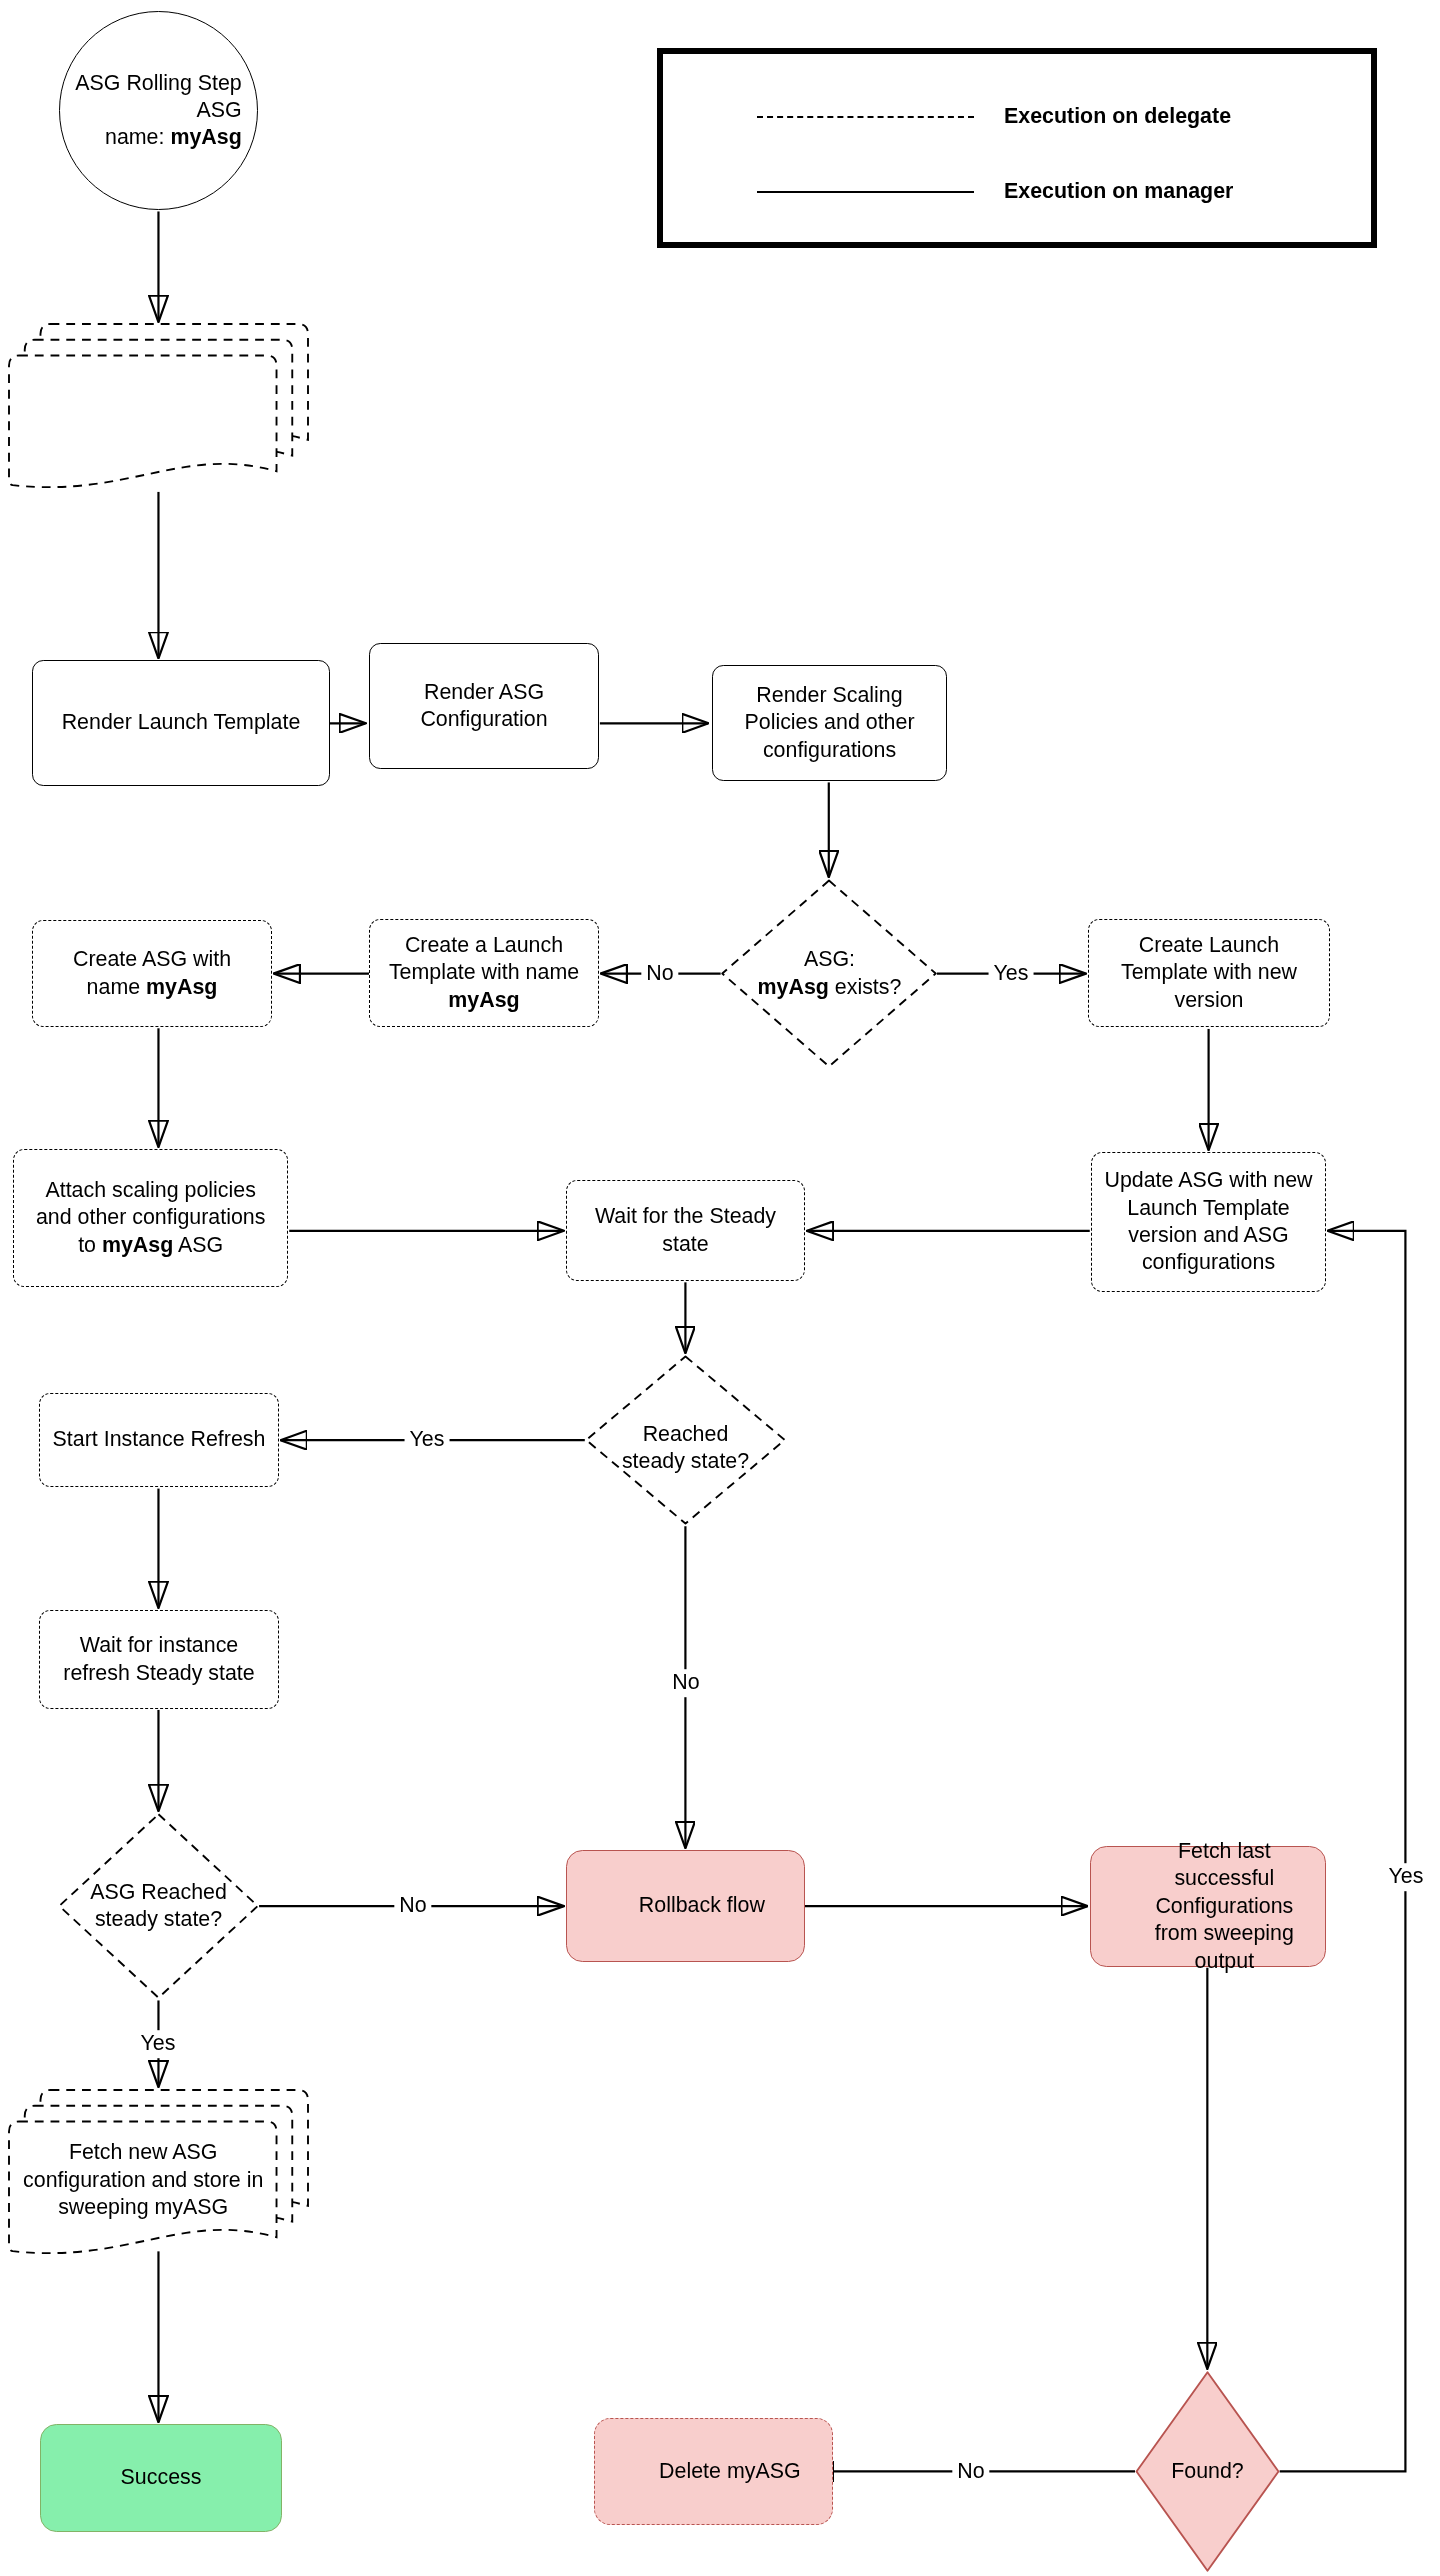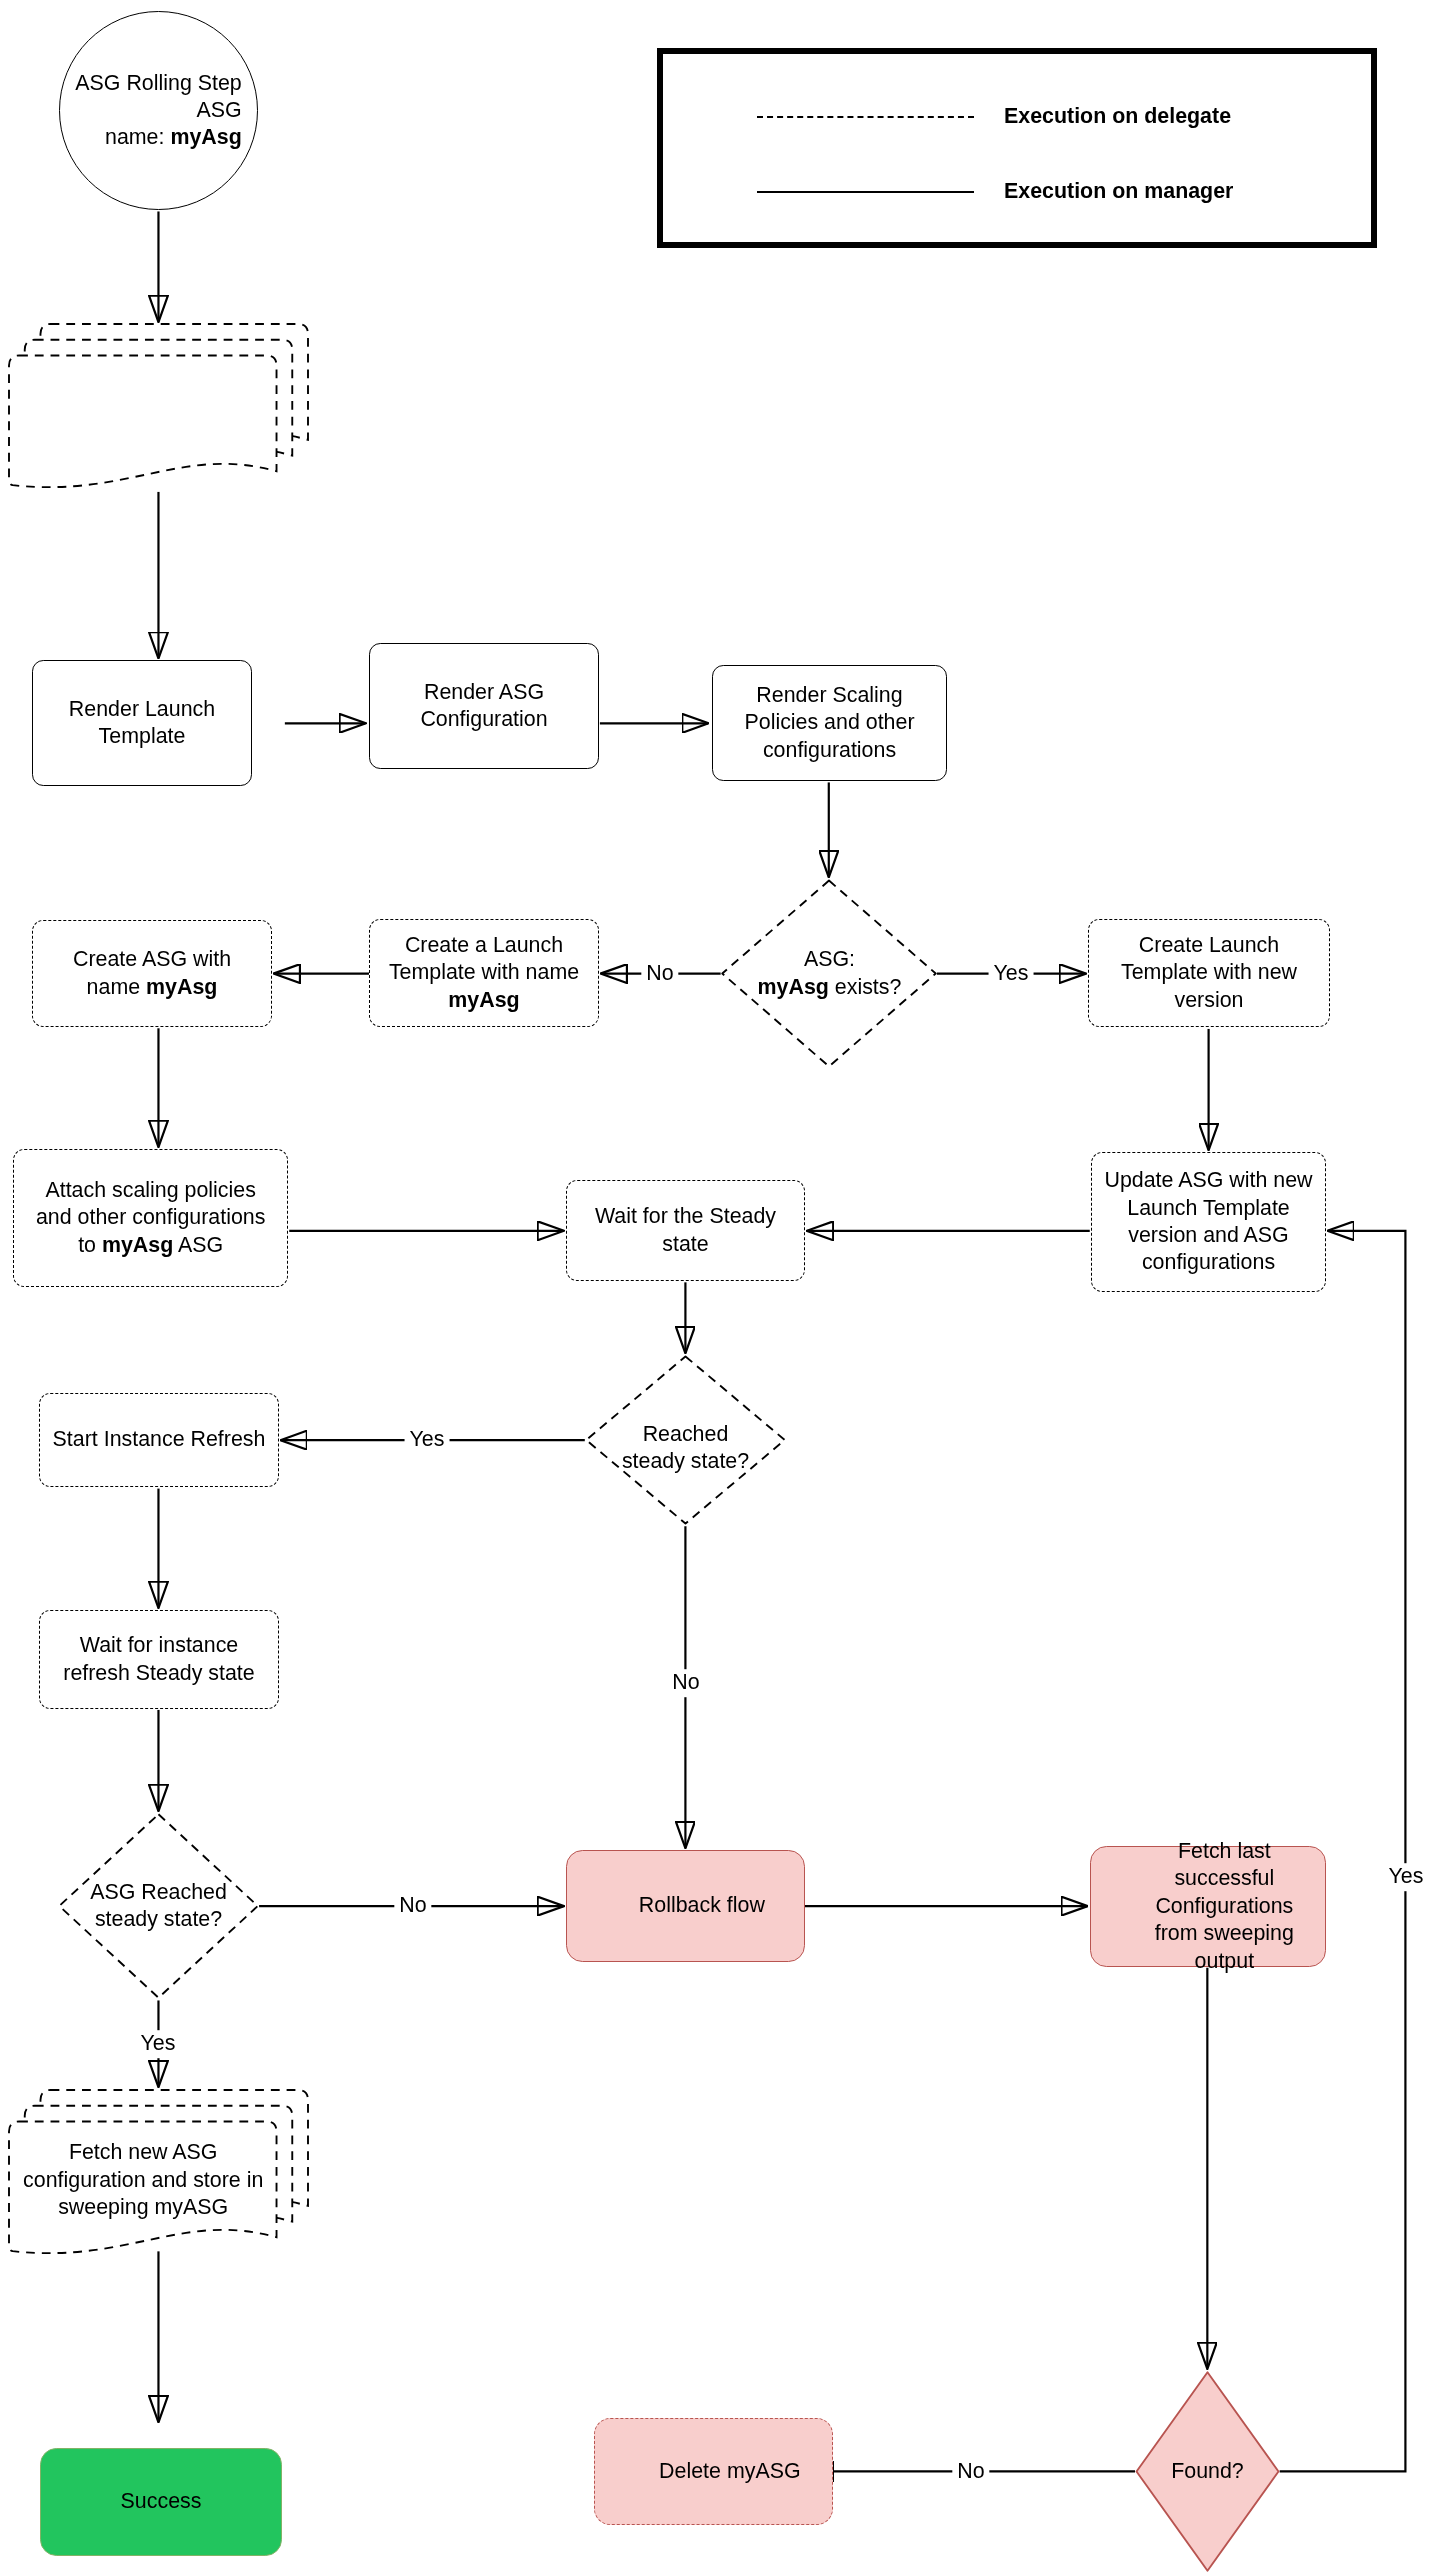--- a/index.html
+++ b/index.html
@@ -13,21 +13,21 @@
 
   .node{
     position:absolute;display:flex;align-items:center;justify-content:center;
     text-align:center;font-size:21.4px;line-height:1.28;box-sizing:border-box;
     padding:6.3px 11.3px;background:#fff;
   }
   .rect{border:1.9px solid #000;border-radius:11.3px;}
   .rect.dashed{border-style:dashed;}
   .danger{background:#f8cecc;border:1.9px solid #b85450;border-radius:16.4px;padding-left:44px;}
   .danger.dashed{border-style:dashed;}
-  .success-node{background:#22c55e;border:1.9px solid #82b366;border-radius:16.4px;margin-top:24px;}
+  .success-node{background:#86efac;border:1.9px solid #82b366;border-radius:16.4px;}
   .circle{border:1.9px solid #000;border-radius:50%;text-align:right;}
   .line{display:block;}
 
   .shape-wrap{position:absolute;}
   .shape-wrap svg{position:absolute;left:0;top:0;width:100%;height:100%;overflow:visible;}
   .shape-text{
     position:absolute;display:flex;align-items:center;justify-content:center;
     text-align:center;font-size:21.4px;line-height:1.28;
   }
   .diamond-poly{fill:#fff;stroke:#000;stroke-width:3;stroke-dasharray:14 10;stroke-linejoin:round;}
@@ -106,21 +106,21 @@
   </div>
 
   <div class="shape-wrap" style="left:9.4px;top:324px;width:299px;height:165px;">
     <svg class="mdoc" viewBox="0 0 475 262">
       <path d="M66,0 H459 Q475,0 475,16 V184 C326,142 241,226 56,206 Q50,205 50,196 V16 Q50,0 66,0 Z"></path>
       <path d="M41,25 H434 Q450,25 450,41 V209 C301,167 216,251 31,231 Q25,230 25,221 V41 Q25,25 41,25 Z"></path>
       <path d="M16,50 H409 Q425,50 425,66 V234 C276,192 191,276 6,256 Q0,255 0,246 V66 Q0,50 16,50 Z"></path>
     </svg>
   </div>
 
-  <div class="node rect" style="left:32px;top:660px;width:220px;height:126px;">Render Launch Template</div>
+  <div class="node rect" style="left:32px;top:660px;width:298px;height:126px;">Render Launch Template</div>
   <div class="node rect" style="left:369px;top:643px;width:230px;height:126px;">Render ASG Configuration</div>
   <div class="node rect" style="left:712px;top:665px;width:235px;height:116px;">Render Scaling Policies and other configurations</div>
 
   <div class="shape-wrap" style="left:721px;top:879px;width:216px;height:189px;">
     <svg viewBox="0 0 344 300">
       <polygon class="diamond-poly" points="172,2 342,150 172,298 2,150"></polygon>
     </svg>
     <div class="shape-text" style="left:19px;top:0;width:179px;height:189px;">
       <div>
         <span class="line">ASG:</span>

